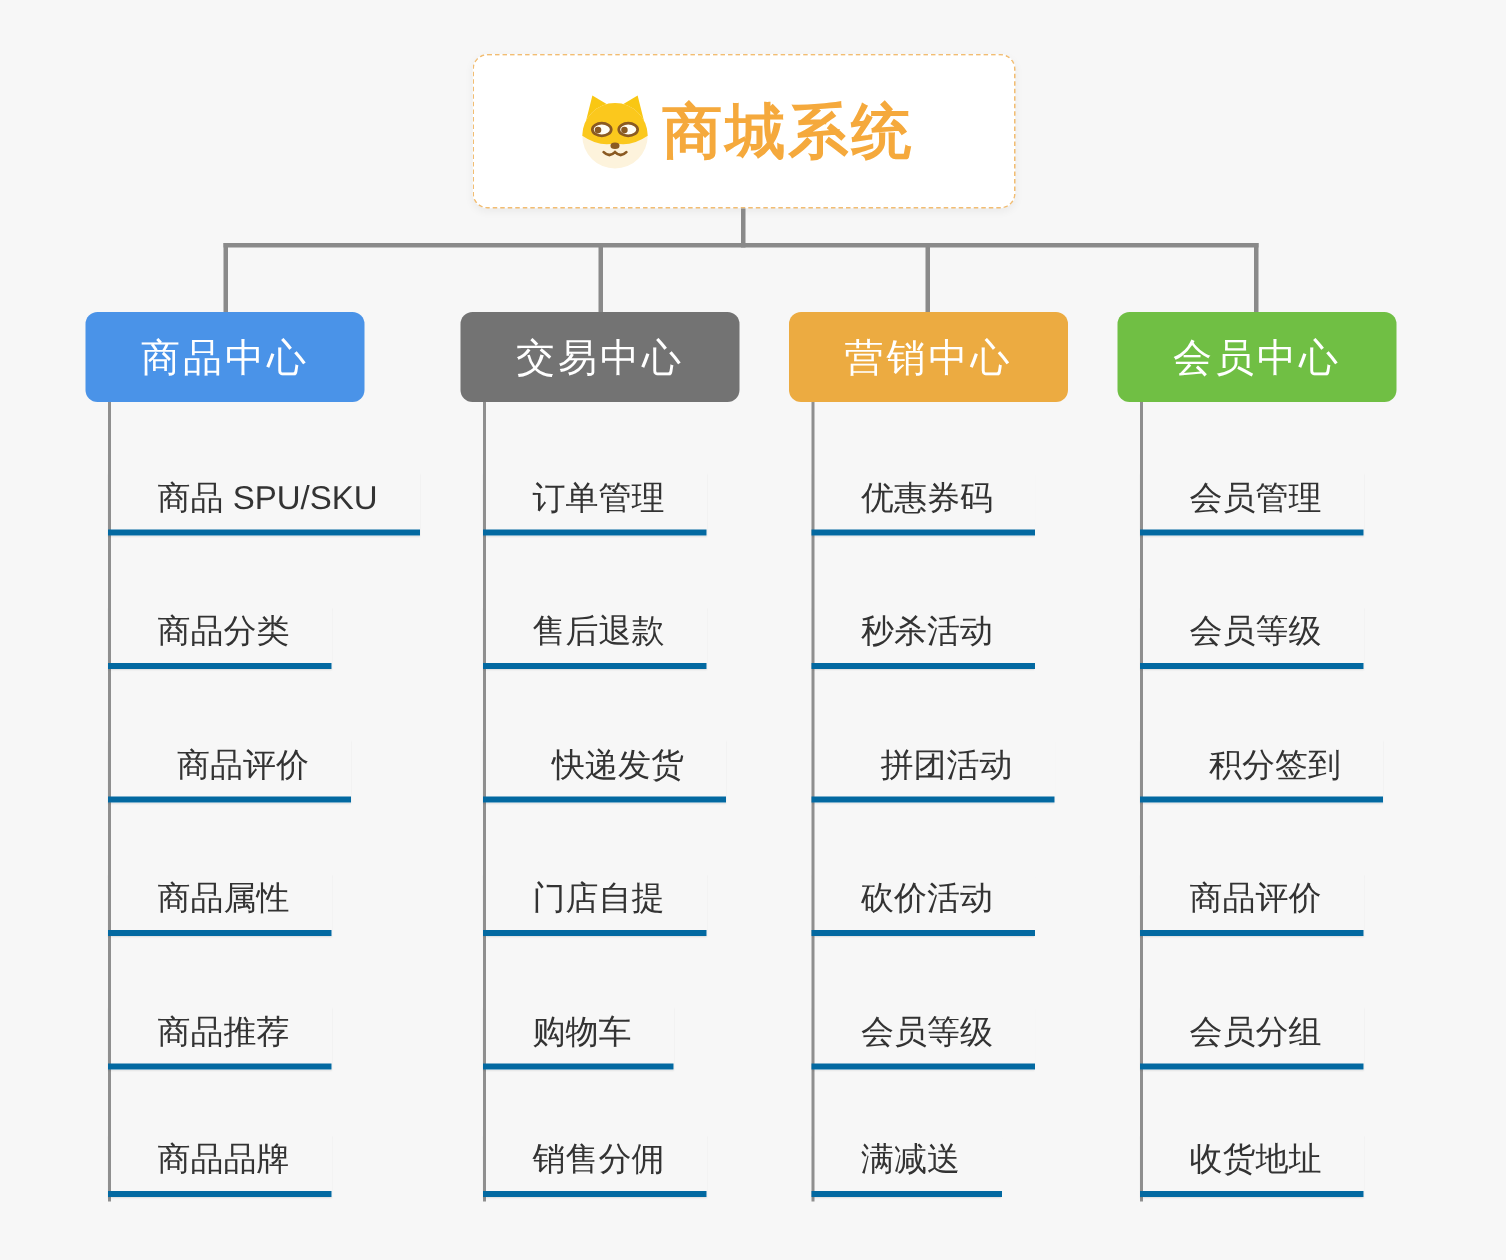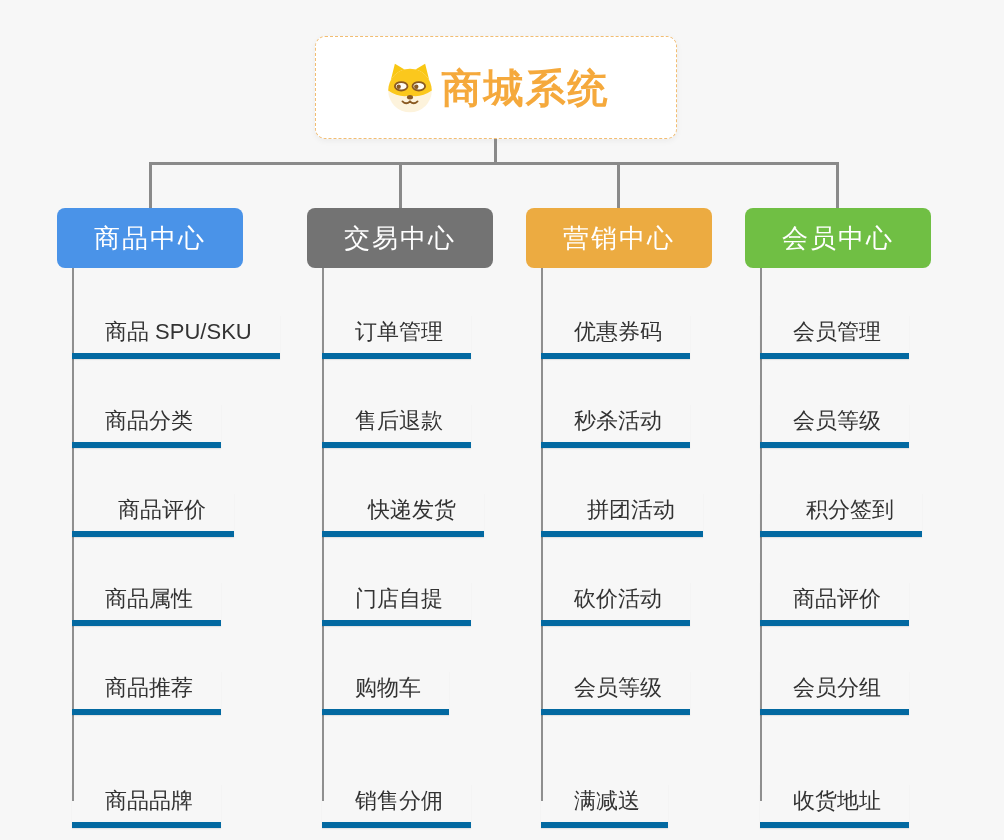--- a/index.html
+++ b/index.html
@@ -45,35 +45,35 @@
   .trunk{position:absolute;top:268px;width:2px;height:533px;background:#8f8f8f;}
   .trunk-0{left:72px;}
   .trunk-1{left:322px;}
   .trunk-2{left:541px;}
   .trunk-3{left:760px;}
 
   
   .item{
     position:absolute;
     padding:0 28px 4px 33px;
-    border-bottom:6px solid #0369a1;
+    border-bottom:4px solid #0369a1;
     font-size:22px;line-height:34px;color:#333333;
     white-space:nowrap;
     box-shadow:0 1px 1px rgba(0,0,0,0.08);
   }
   .col-0{left:72px;}
   .col-1{left:322px;}
   .col-2{left:541px;}
   .col-3{left:760px;}
   .row-0{top:315px;}
   .row-1{top:404px;}
   .row-2{top:493px;padding-left:46px;}
   .row-3{top:582px;}
   .row-4{top:671px;}
-  .row-5{top:784px;}
+  .row-5{top:756px;}
 </style>
 </head>
 <body>
 
 <div id="stage">
 
   <div class="root-node">
     <svg class="root-icon" viewBox="0 0 64 62" aria-hidden="true">
       <polygon points="9,22 14,2 29,11" fill="#f9c713"></polygon>
       <polygon points="55,22 50,2 35,11" fill="#f9c713"></polygon>

